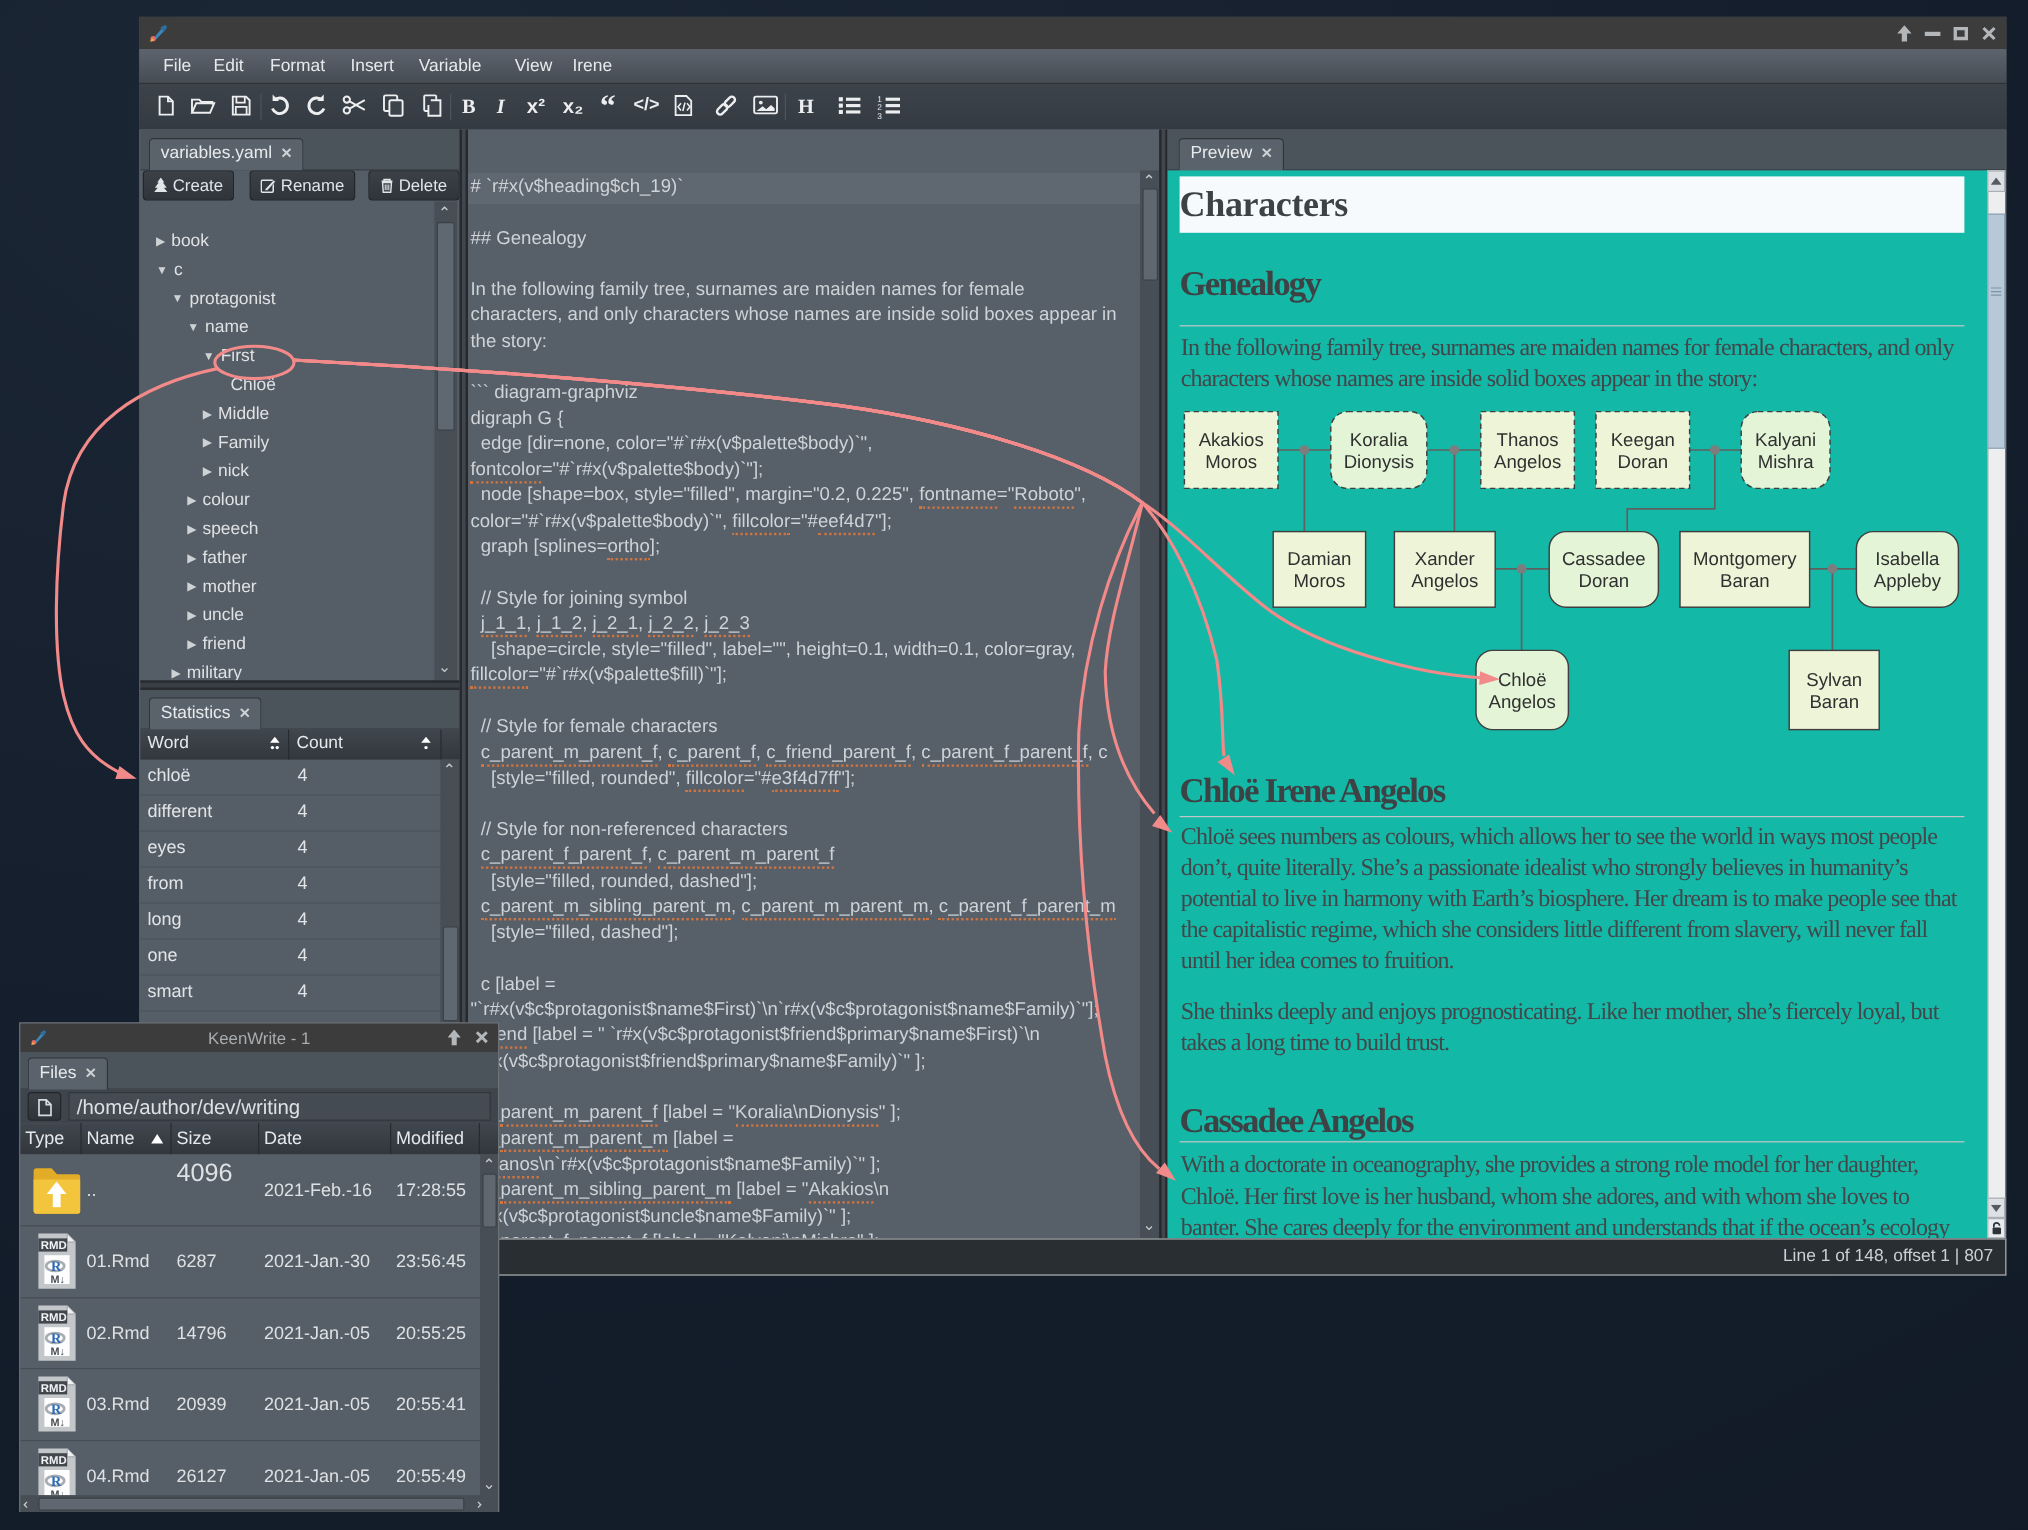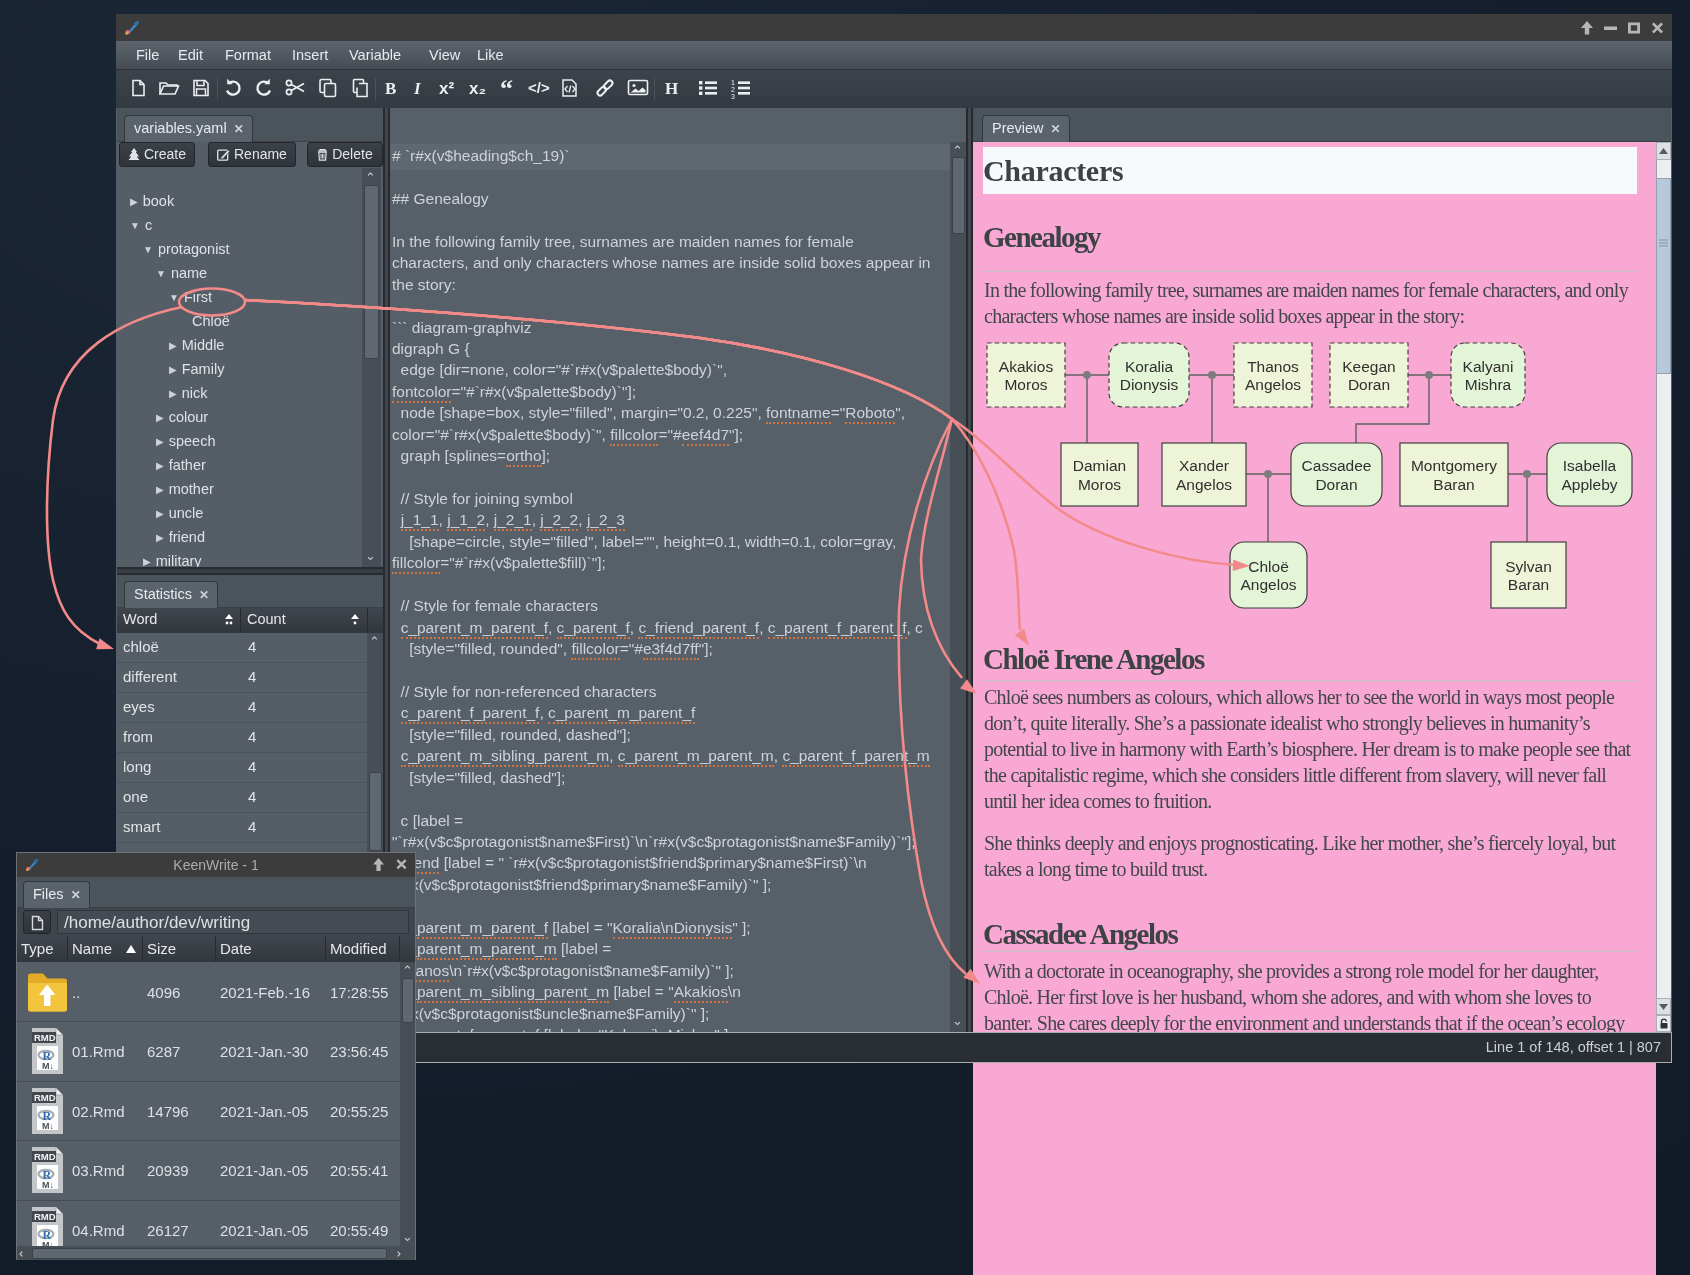--- a/index.html
+++ b/index.html
@@ -69,21 +69,21 @@
         </g>
     </svg>
   </div>
   <div id="menubar" class="abs">
     <div class="abs menuitem" style="left:20px">File</div>
     <div class="abs menuitem" style="left:62px">Edit</div>
     <div class="abs menuitem" style="left:109px">Format</div>
     <div class="abs menuitem" style="left:176px">Insert</div>
     <div class="abs menuitem" style="left:233px">Variable</div>
     <div class="abs menuitem" style="left:313px">View</div>
-    <div class="abs menuitem" style="left:361px">Like</div>
+    <div class="abs menuitem" style="left:361px">Irene</div>
   </div>
   <div id="toolbar" class="abs">
     <svg class="abs tbico" style="left:14px" width="18" height="26" viewBox="0 0 18 26">
         <path d="M3 5.5 h7 l4 4 v11 h-11 z" fill="none" stroke="#eceeef" stroke-width="1.6"></path>
         <path d="M10 5.5 v4 h4" fill="none" stroke="#eceeef" stroke-width="1.6"></path>
       </svg>
     <svg class="abs tbico" style="left:42px" width="22" height="26" viewBox="0 0 22 26">
         <path d="M2 19 v-11 h6 l2 2 h9 v2" fill="none" stroke="#eceeef" stroke-width="1.6"></path>
         <path d="M2 19 l3.5-8 h15 l-3.5 8 z" fill="none" stroke="#eceeef" stroke-width="1.6"></path>
       </svg>
@@ -311,21 +311,21 @@
       <div class="abs chev" style="left:562px;top:38px">⌃</div>
       <div class="abs sb-dark-thumb" style="left:562px;top:49px;width:13px;height:77px"></div>
       <div class="abs chev" style="left:562px;top:908px">⌄</div>
     </div>
     <div class="vdiv abs" style="left:850px"></div>
 
     <div class="abs" id="prevpanel" style="left:857px;top:0;width:698px;height:924px;background:#4b535b">
       <div class="abs tabstrip" style="left:0;top:0;width:698px;height:34px">
         <div class="tab active" style="left:9px">Preview<span class="x">✕</span></div>
       </div>
-      <div class="abs" id="preview" style="left:0;top:34px;width:683px;height:1134px;overflow:hidden;background:#f9a8d4">
+      <div class="abs" id="preview" style="left:0;top:34px;width:683px;height:890px;overflow:hidden;background:#14b8a6">
           <div class="abs" style="left:10px;top:5px;width:654px;height:47px;background:#f7fafc"></div>
 <div class="ph2" style="left:10px;top:12px;font-size:30px;letter-spacing:-0.3px">Characters</div>
 <div class="ph2" style="left:10px;top:79px">Genealogy</div>
 <div class="abs" style="left:10px;top:129px;width:654px;height:1px;background:#c3c6c8"></div>
 <div class="pline" style="left:11px;top:137px">In the following family tree, surnames are maiden names for female characters, and only</div>
 <div class="pline" style="left:11px;top:163px">characters whose names are inside solid boxes appear in the story:</div>
 <svg class="abs" style="left:10px;top:193px" width="660" height="290" viewBox="0 0 660 290">
             <g stroke="#606060" stroke-width="1.4" fill="none">
               <path d="M82 40 H126 M206 40 H251 M425 40 H468 M104 40 V108 M229 40 V108 M446 40 V89 H373 V108 M263 139 H308 M285 139 V207 M525 139 H564 M544 139 V207"></path>
             </g>
@@ -448,21 +448,21 @@
         <path d="M6 0 L11 8 H1 Z" fill="#fff"></path>
       </svg>
 <span class="abs" style="left:50px;top:0;width:1px;height:26px;background:#272b30"></span>
 <span class="abs" style="left:125px;top:0;width:1px;height:26px;background:#272b30"></span>
 <span class="abs" style="left:198px;top:0;width:1px;height:26px;background:#272b30"></span>
 <span class="abs" style="left:308px;top:0;width:1px;height:26px;background:#272b30"></span>
 <span class="abs" style="left:382px;top:0;width:1px;height:26px;background:#272b30"></span>
 </div>
 <div class="abs" style="left:0;top:109px;width:383px;height:284px;background:#565e67;overflow:hidden">
 <div class="abs" style="left:55px;top:22px;color:#dde1e4;font-size:15px">..</div>
-<div class="abs" style="left:130px;top:22px;color:#dde1e4;font-size:15px">4096</div>
+<div class="abs" style="left:130px;top:4px;color:#dde1e4;font-size:21px">4096</div>
 <div class="abs" style="left:203px;top:22px;color:#dde1e4;font-size:15px">2021-Feb.-16</div>
 <div class="abs" style="left:313px;top:22px;color:#dde1e4;font-size:15px">17:28:55</div>
 <div class="abs frow-sep" style="left:0;top:59px;width:383px;height:1px"></div>
 <div class="abs" style="left:55px;top:81px;color:#dde1e4;font-size:15px">01.Rmd</div>
 <div class="abs" style="left:130px;top:81px;color:#dde1e4;font-size:15px">6287</div>
 <div class="abs" style="left:203px;top:81px;color:#dde1e4;font-size:15px">2021-Jan.-30</div>
 <div class="abs" style="left:313px;top:81px;color:#dde1e4;font-size:15px">23:56:45</div>
 <svg class="abs" style="left:12px;top:65px" width="36" height="48" viewBox="0 0 36 48">
 <path d="M3 1 h24 l7 7 v39 h-31 z" fill="#c3c7ca"></path>
         <path d="M27 1 l7 7 h-7 z" fill="#eef0f1" stroke="#9aa0a4" stroke-width="0.8"></path>

